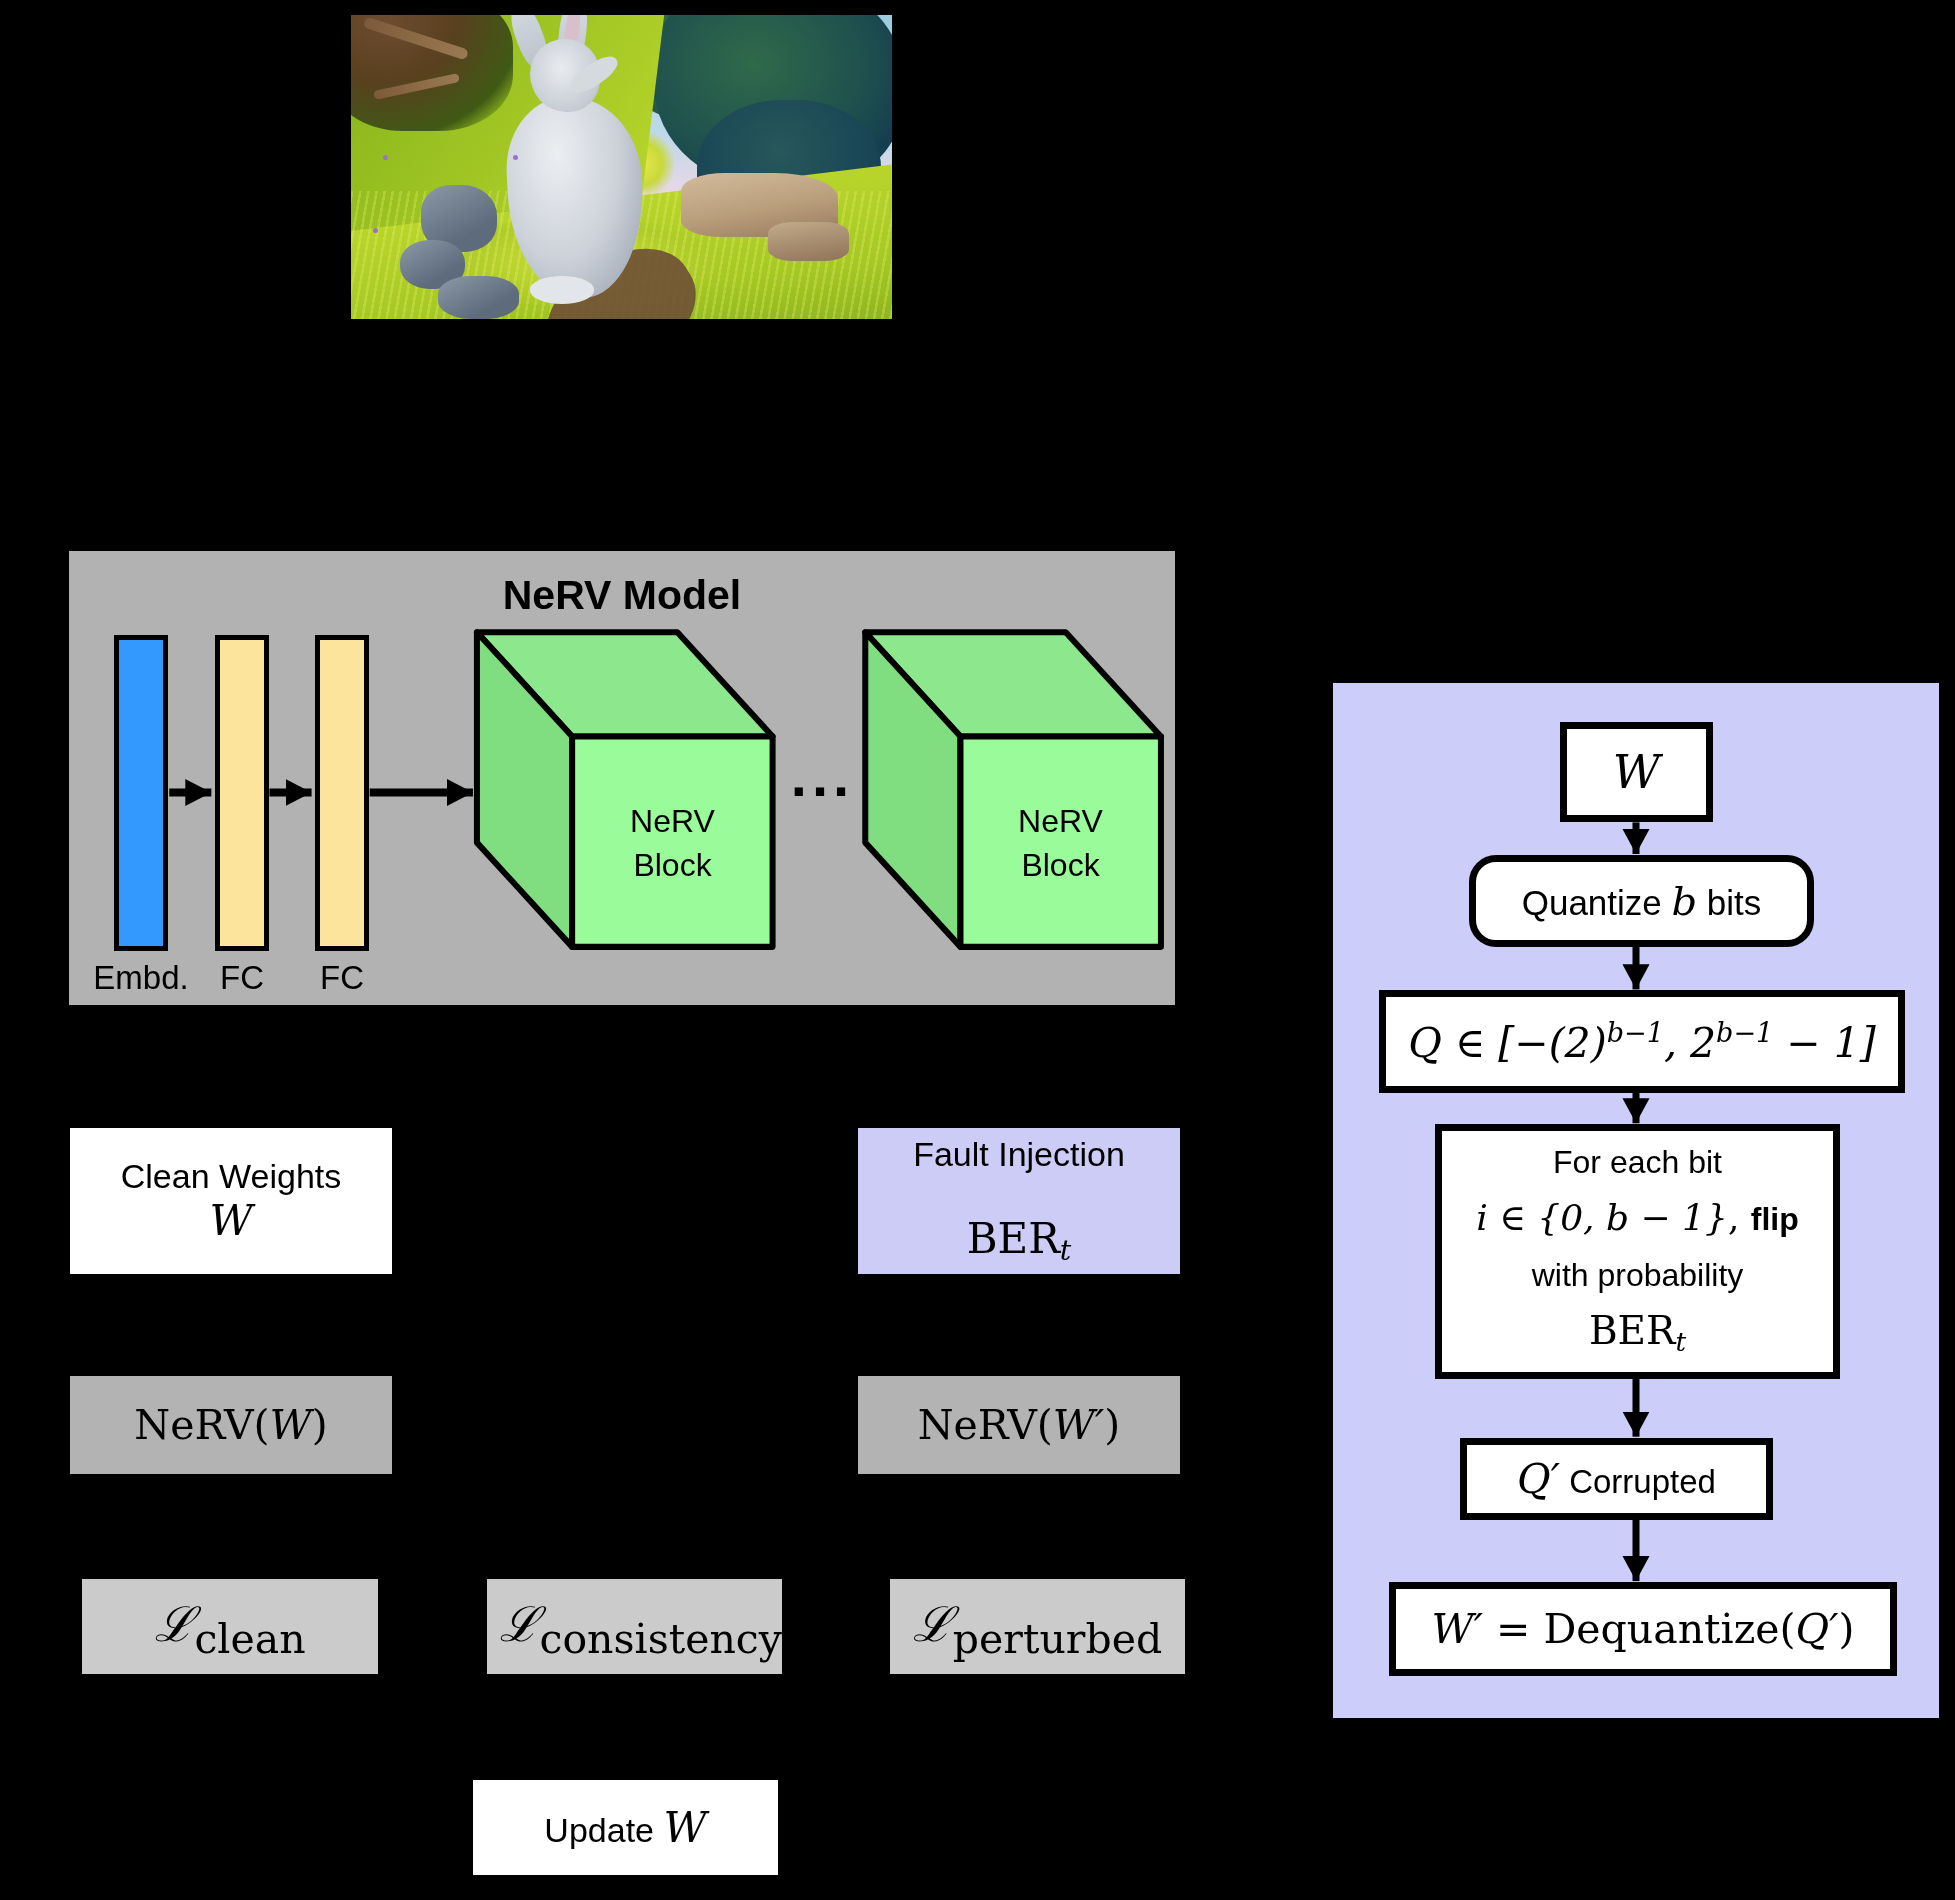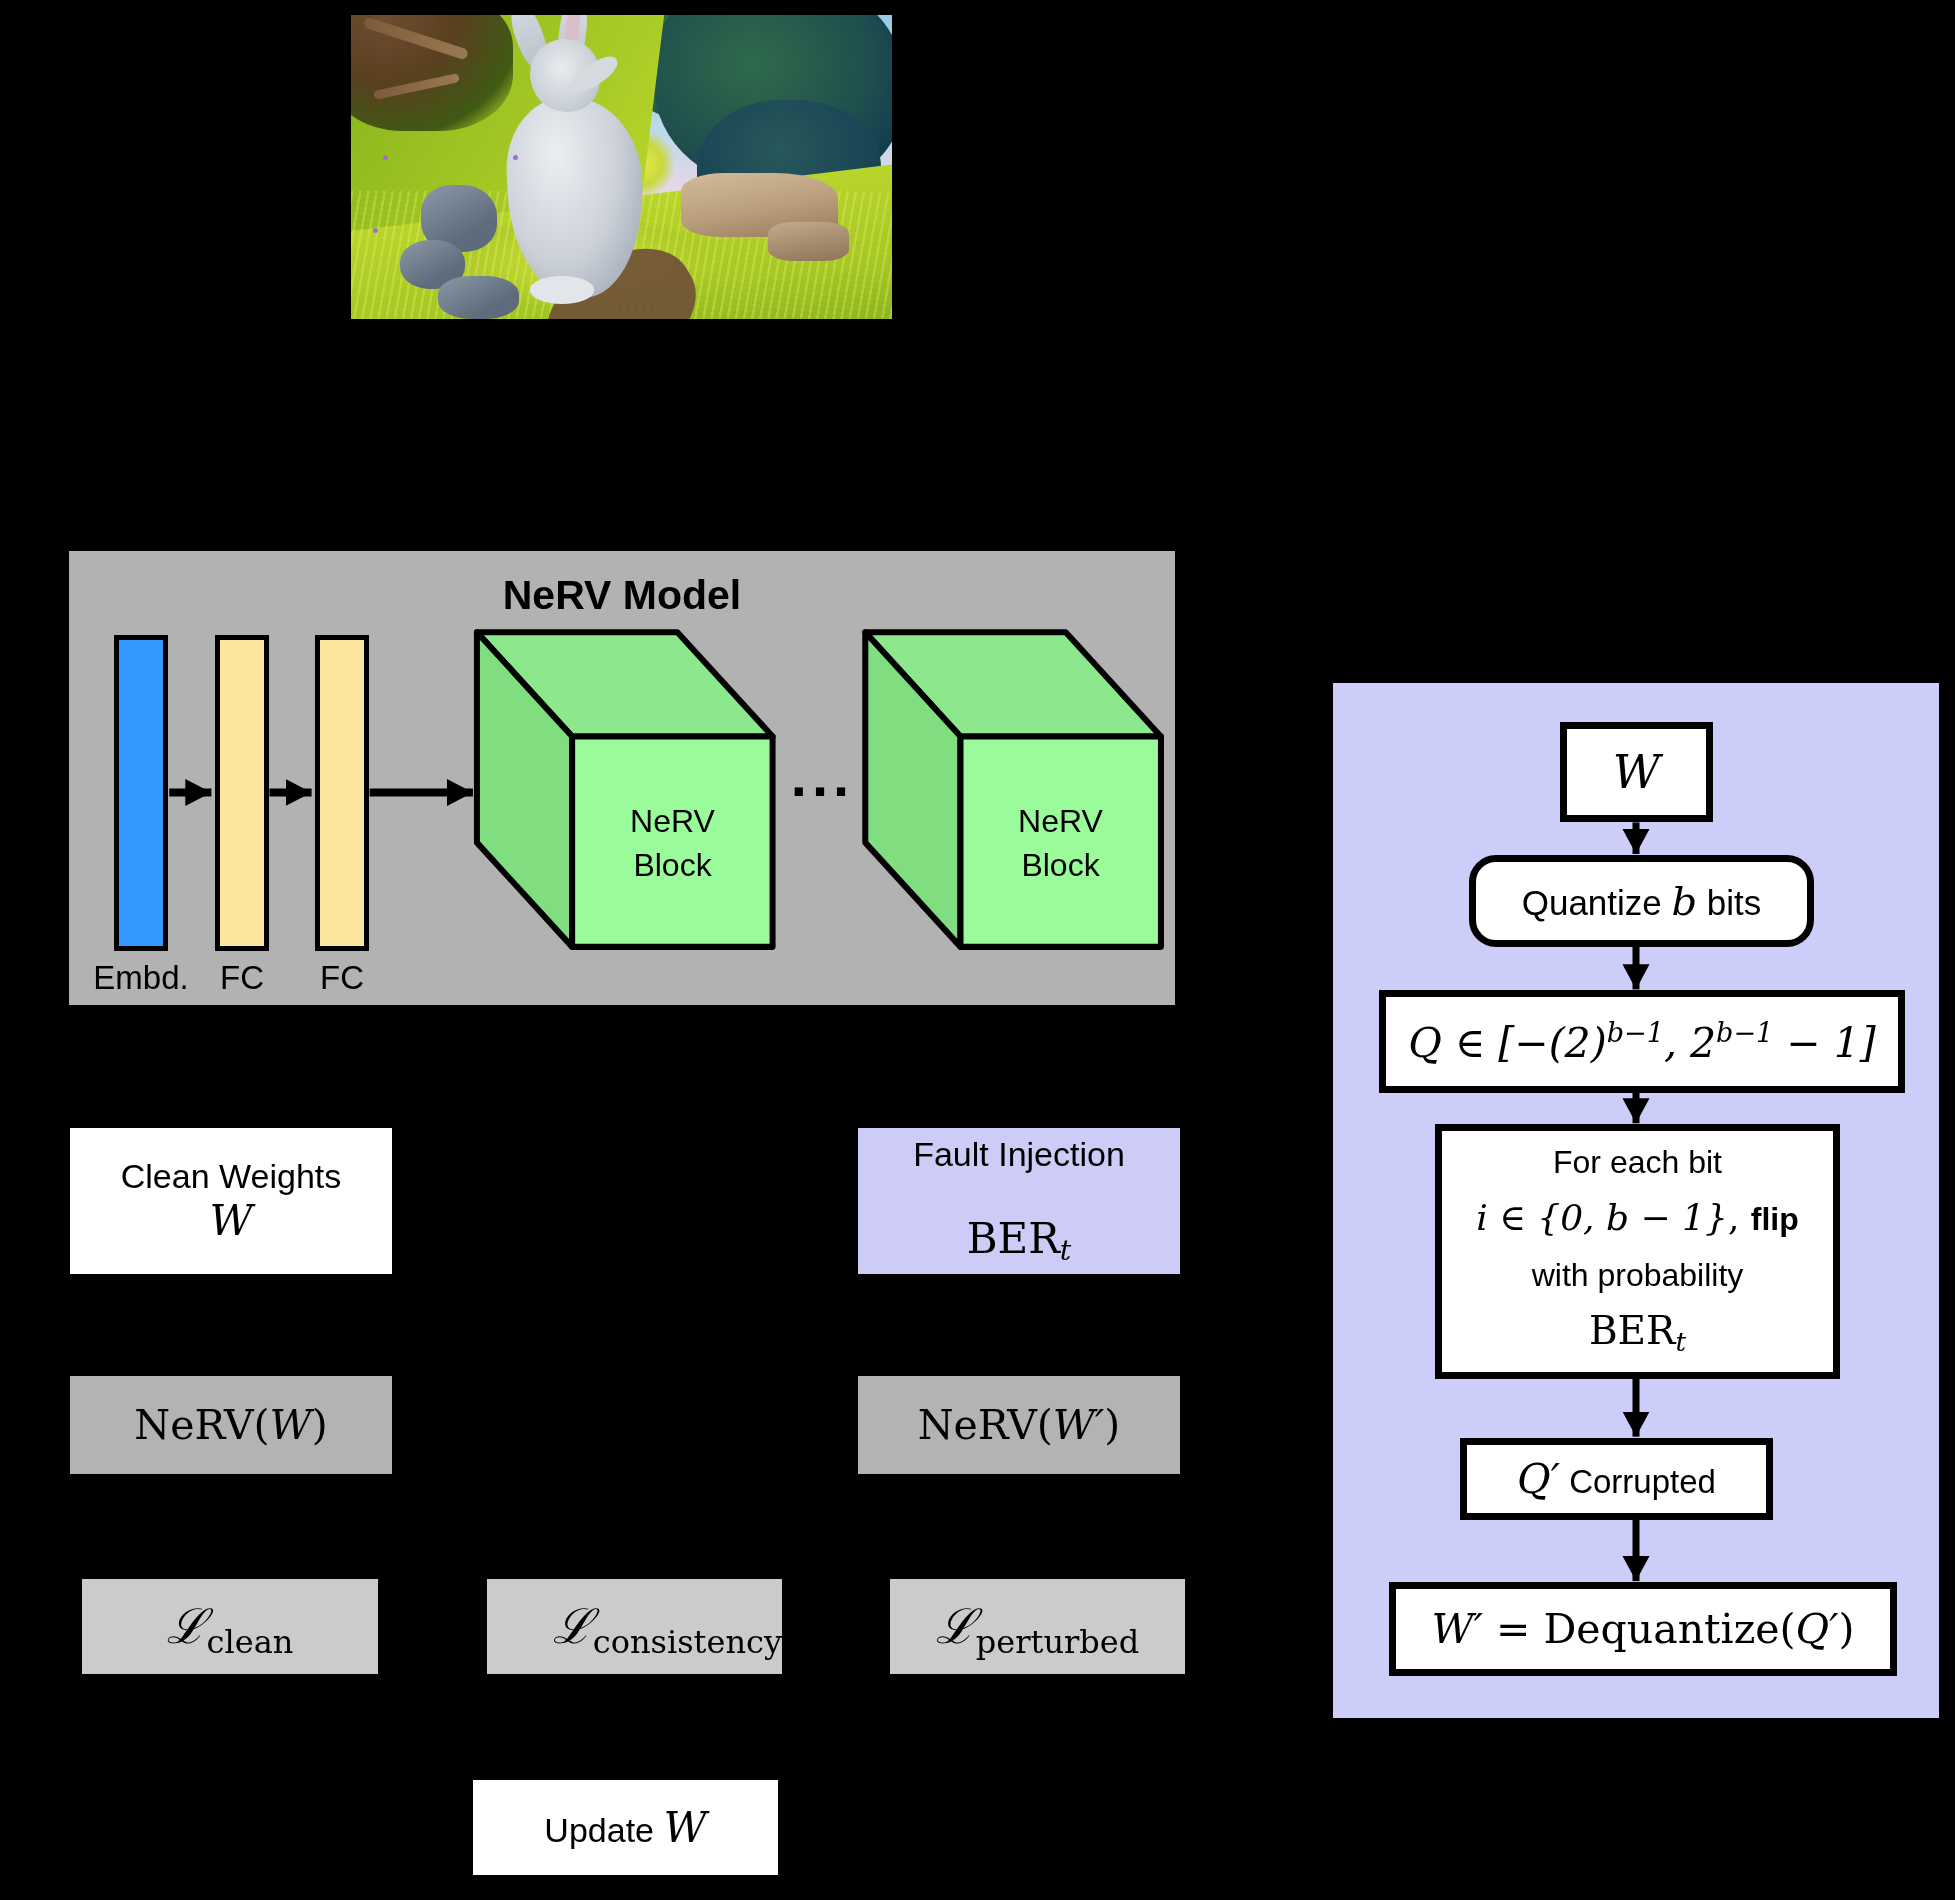--- a/index.html
+++ b/index.html
@@ -68,21 +68,21 @@
   .lossbox{background:#cbcbcb;}
   #lossClean{left:82px;top:1579px;width:296px;height:95px;}
   #lossCons{left:487px;top:1579px;width:295px;height:95px;align-items:flex-end;}
   #lossPert{left:890px;top:1579px;width:295px;height:95px;}
   #updateW{left:473px;top:1780px;width:305px;height:95px;background:#ffffff;}
   .line1{font-size:34px;}
   .mathW{font-size:42px;}
   .ber{font-size:42px;}
   .nervfn{font-size:41px;}
   .lossSym{font-size:48px;font-style:italic;}
-  .lossSub{font-size:32px;}
+  .lossSub{font-size:41px;}
 
   
   #faultPanel{left:1333px;top:683px;width:606px;height:1035px;background:#cdcdf9;}
   .flowbox{position:absolute;box-sizing:border-box;border:7px solid #000;background:#fff;color:#000;}
   #fbW{left:227px;top:39px;width:153px;height:100px;}
   #fbQuant{left:136px;top:172px;width:345px;height:92px;border-radius:27px;}
   #fbRange{left:46px;top:307px;width:526px;height:103px;}
   #fbForeach{left:102px;top:441px;width:405px;height:255px;}
   #fbCorr{left:127px;top:755px;width:313px;height:82px;}
   #fbDeq{left:56px;top:899px;width:508px;height:94px;}

